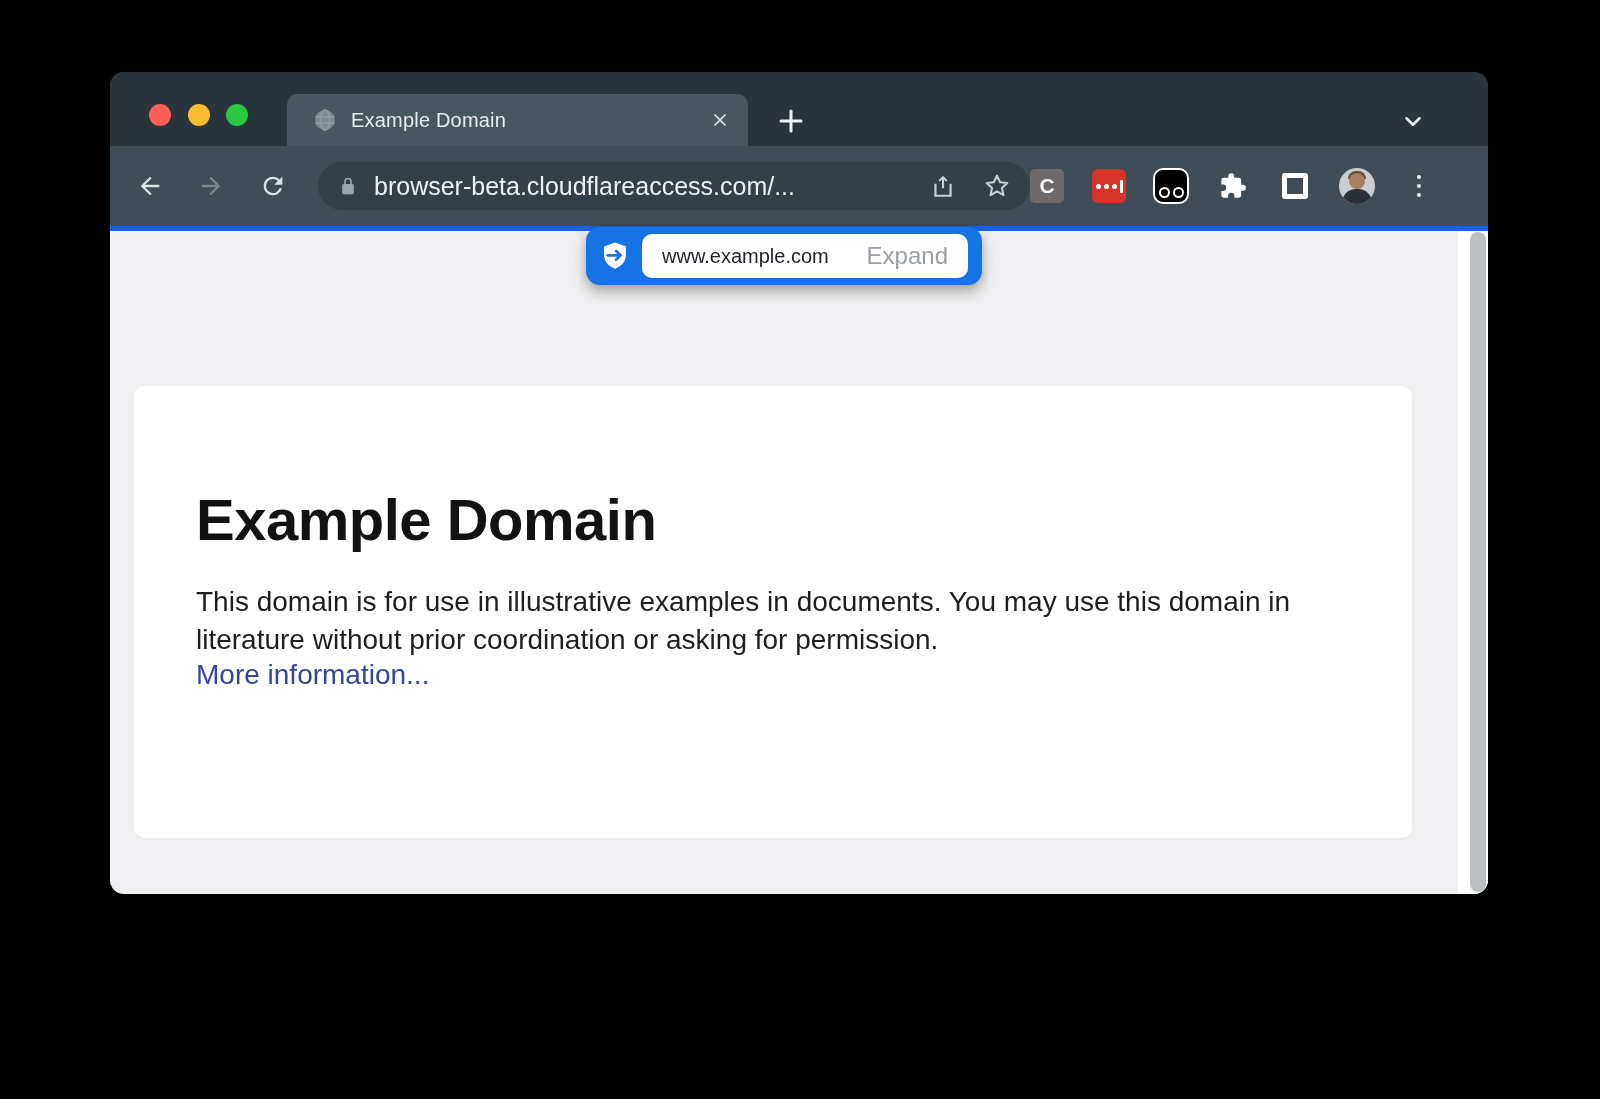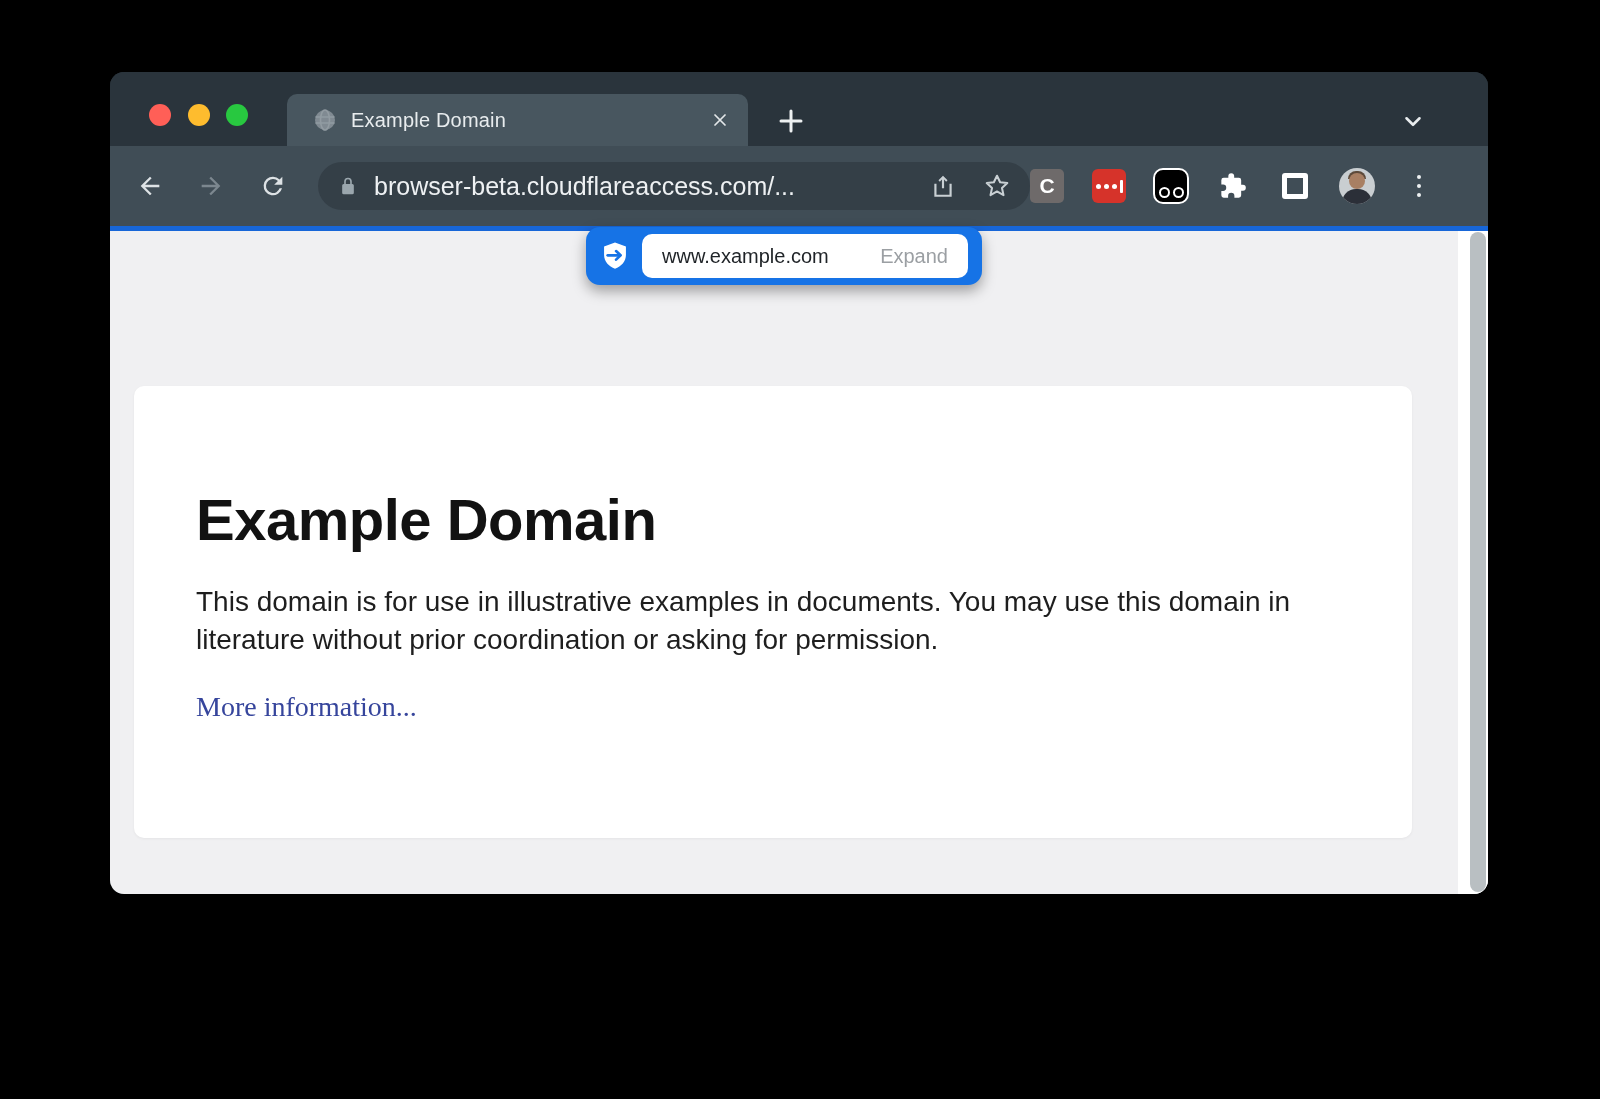--- a/index.html
+++ b/index.html
@@ -83,31 +83,31 @@
     border-radius:8px; background:#b9bfc2; }
 
   
   .badge { position:absolute; left:476px; top:-4px; width:396px; height:58px;
     background:var(--badge-blue); border-radius:14px; display:flex; align-items:center;
     box-shadow:0 6px 14px rgba(0,0,0,.35); z-index:5; }
   .badge .shield { width:32px; height:32px; margin-left:13px; flex:none; }
   .badge .inner { margin-left:11px; margin-right:14px; flex:1; height:44px; background:#fff;
     border-radius:10px; display:flex; align-items:center; padding:0 20px; }
   .badge .domain { font-size:20px; color:#1f2327; }
-  .badge .expand { margin-left:auto; font-size:20px; color:#9b9fa3; }
+  .badge .expand { margin-left:auto; font-size:24px; color:#9b9fa3; }
 
   
   .card { position:absolute; left:24px; top:155px; width:1278px; height:452px;
     background:#fff; border-radius:10px; box-shadow:0 1px 3px rgba(0,0,0,.05);
     padding:100px 60px 0 62px; }
   .card h1 { font-size:58px; font-weight:700; color:#121212; letter-spacing:-.5px; }
   .card p { margin-top:30px; font-size:28px; line-height:1.36; color:#1e1e1e;
     max-width:1150px; }
-  .card a { display:inline-block; margin-top:32px; font-size:28px;
-    color:var(--link-blue); text-decoration:none; cursor:pointer;font-family:Liberation Serif, serif; }
+  .card a { display:inline-block; font-size:28px;
+    color:var(--link-blue); text-decoration:none; cursor:pointer; }
 
   svg { display:block; }
 </style>
 </head>
 <body>
 
 <div class="window">
 
   <div class="tabstrip">
     <div class="light red"></div>

